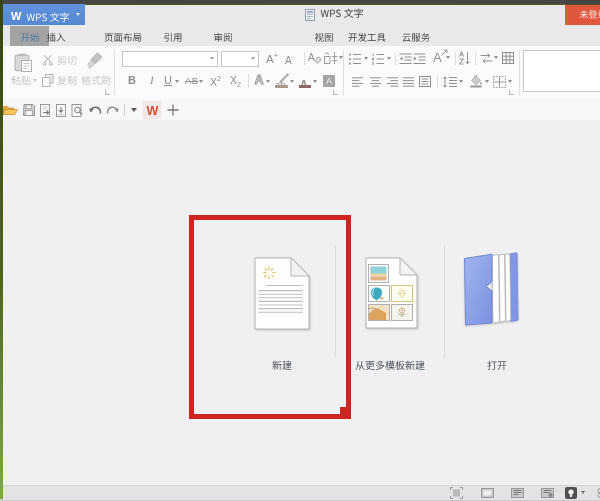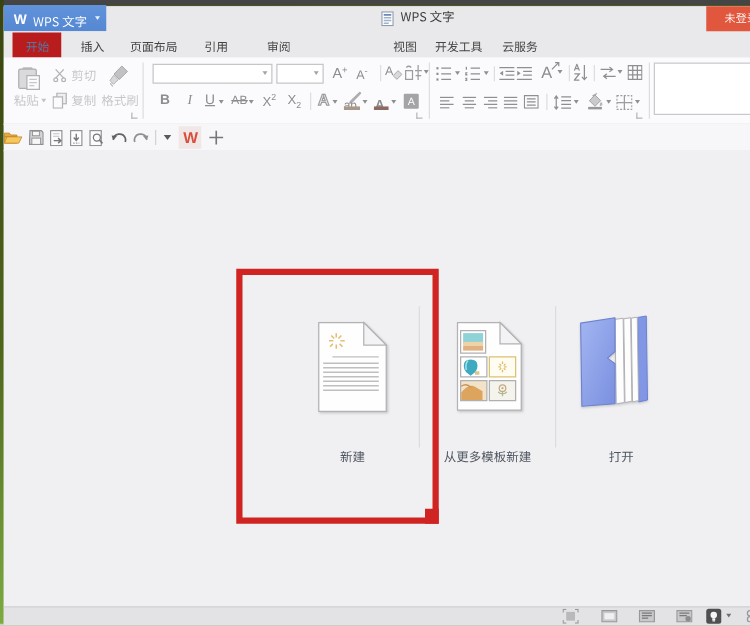--- a/index.html
+++ b/index.html
@@ -59,29 +59,29 @@
   <div class="abs" style="left:565px;top:5px;width:46px;height:20.5px;background:#e0573e;">
     <span class="g glab" style="left:27.5px;top:10.4px;color:#fff;">
         <svg width="27" height="10.6" viewBox="0 0 27 10.6">
           <path d="M4.1 0.5V2H1.2V2.7H4.1V4.2H0.6V4.9H3.7C2.9 6.1 1.6 7.2 0.3 7.7C0.5 7.9 0.7 8.1 0.8 8.3C2 7.7 3.3 6.6 4.1 5.4V8.8H4.8V5.4C5.7 6.6 7 7.7 8.2 8.3C8.3 8.1 8.5 7.9 8.7 7.7C7.4 7.2 6.1 6.1 5.2 4.9H8.5V4.2H4.8V2.7H7.9V2H4.8V0.5Z M11.5 4.9H15.3V6.1H11.5ZM10.9 4.4V6.6H16V4.4ZM16.9 1.7C16.6 2 16.1 2.4 15.7 2.8C15.4 2.6 15.2 2.3 15 2.1C15.5 1.8 16 1.4 16.4 1L15.9 0.6C15.6 0.9 15.1 1.4 14.7 1.7C14.5 1.3 14.3 0.9 14.1 0.6L13.5 0.8C13.9 1.6 14.4 2.4 15 3.1H12C12.5 2.5 13 1.8 13.3 1.1L12.8 0.9L12.7 0.9H9.9V1.4H12.4C12.2 1.9 11.8 2.3 11.5 2.7C11.2 2.4 10.7 2.1 10.3 1.8L9.9 2.2C10.3 2.4 10.8 2.8 11.1 3.1C10.5 3.6 9.9 4 9.2 4.3C9.4 4.4 9.6 4.7 9.6 4.8C10.4 4.4 11.2 3.9 11.9 3.2V3.6H15.1V3.2C15.8 3.8 16.5 4.4 17.3 4.7C17.4 4.6 17.6 4.3 17.8 4.2C17.1 3.9 16.6 3.6 16 3.1C16.5 2.8 17 2.4 17.4 2ZM14.9 6.7C14.7 7.1 14.4 7.6 14.2 8H12.1L12.7 7.8C12.6 7.5 12.4 7 12.1 6.7L11.5 6.9C11.7 7.2 11.9 7.7 12 8H9.5V8.6H17.5V8H14.9C15.1 7.7 15.3 7.3 15.5 6.9Z M19.2 5.2C19.8 5.6 20.5 6.1 20.8 6.4L21.3 6C21 5.6 20.2 5.1 19.7 4.8ZM19.2 1V1.7H24.7L24.6 2.5H19.5V3.1H24.6L24.5 3.9H18.6V4.5H22.1V6.2C20.8 6.7 19.5 7.3 18.6 7.6L19 8.2C19.9 7.8 21 7.3 22.1 6.8V8.1C22.1 8.2 22.1 8.2 22 8.3C21.8 8.3 21.3 8.3 20.8 8.2C20.9 8.4 21 8.7 21 8.8C21.7 8.8 22.2 8.8 22.5 8.7C22.7 8.6 22.8 8.5 22.8 8.1V6C23.6 7.1 24.7 8 26.1 8.5C26.2 8.3 26.4 8 26.6 7.9C25.6 7.6 24.8 7.1 24.1 6.5C24.7 6.2 25.3 5.7 25.9 5.2L25.3 4.8C24.9 5.2 24.2 5.7 23.7 6.1C23.3 5.7 23 5.3 22.8 4.8V4.5H26.5V3.9H25.2C25.3 3 25.4 1.9 25.4 1L24.9 1L24.8 1Z" fill="currentColor"></path>
         </svg>
         <i class="sr">未登录</i>
       </span>
   </div>
 
   <div class="abs" style="left:3px;top:25px;width:597px;height:21px;background:#e9e8ea;"></div>
-  <div class="abs" style="left:10px;top:26px;width:39px;height:20px;background:#b91c1c;">
+  <div class="abs" style="left:10px;top:26px;width:39px;height:20px;background:#a3a3a3;">
     <span class="g glab" style="left:19.5px;top:11.5px;color:#4e7ba6;">
         <svg width="19" height="11.2" viewBox="0 0 19 11.2">
           <path d="M6.2 1.9V4.6H3.5V4.2V1.9ZM0.5 4.6V5.3H2.7C2.6 6.6 2.1 7.8 0.5 8.8C0.7 8.9 1 9.2 1.1 9.3C2.8 8.2 3.3 6.8 3.5 5.3H6.2V9.3H6.9V5.3H9V4.6H6.9V1.9H8.7V1.2H0.8V1.9H2.8V4.2L2.8 4.6Z M13.9 5.4V9.3H14.5V8.9H17.4V9.3H18.1V5.4ZM14.5 8.3V6.1H17.4V8.3ZM13.6 4.7C13.9 4.6 14.3 4.5 17.8 4.3C17.9 4.5 18 4.7 18.1 4.9L18.7 4.6C18.4 3.9 17.7 2.8 17.1 1.9L16.5 2.2C16.9 2.6 17.2 3.1 17.5 3.6L14.4 3.8C15.1 3 15.7 1.9 16.2 0.8L15.5 0.6C15 1.8 14.2 3 13.9 3.4C13.7 3.7 13.5 4 13.3 4C13.4 4.2 13.5 4.5 13.6 4.7ZM11.4 3.2H12.5C12.4 4.4 12.2 5.4 11.8 6.3C11.5 6 11.2 5.7 10.9 5.5C11 4.8 11.2 4 11.4 3.2ZM10.1 5.8C10.6 6.1 11.1 6.5 11.6 6.9C11.1 7.8 10.6 8.4 9.9 8.7C10 8.9 10.2 9.1 10.3 9.3C11 8.8 11.6 8.2 12.1 7.4C12.4 7.7 12.7 8.1 13 8.4L13.4 7.8C13.2 7.5 12.8 7.1 12.4 6.7C12.8 5.7 13.1 4.3 13.2 2.6L12.8 2.5L12.7 2.5H11.6C11.7 1.9 11.8 1.2 11.9 0.7L11.2 0.6C11.1 1.2 11 1.9 10.9 2.5H9.9V3.2H10.8C10.6 4.2 10.3 5.1 10.1 5.8Z" fill="currentColor"></path>
         </svg>
         <i class="sr">开始</i>
       </span>
   </div>
-  <span class="g glab" style="left:74px;top:37.5px;color:#454545;">
+  <span class="g glab" style="left:56px;top:37.5px;color:#454545;">
       <svg width="19" height="11.2" viewBox="0 0 19 11.2">
         <path d="M7 6.2V6.8H8V8.2H6.6V3.5H9V2.8H6.6V1.6C7.3 1.5 8 1.4 8.5 1.2L8.2 0.6C7.2 1 5.3 1.2 3.8 1.2C3.9 1.4 4 1.7 4 1.8C4.6 1.8 5.3 1.7 5.9 1.7V2.8H3.5V3.5H5.9V8.2H4.4V6.9H5.5V6.3H4.4V5.1C4.8 5 5.2 4.8 5.5 4.7L5.2 4.1C4.8 4.3 4.2 4.5 3.8 4.7V9.3H4.4V8.8H8V9.3H8.7V4.4H6.9V5.1H8V6.2ZM1.5 0.6V2.5H0.5V3.2H1.5V5.3L0.4 5.6L0.5 6.3L1.5 6V8.5C1.5 8.6 1.5 8.6 1.4 8.6C1.3 8.6 1 8.6 0.7 8.6C0.8 8.8 0.9 9.1 0.9 9.3C1.4 9.3 1.7 9.3 1.9 9.1C2.1 9 2.2 8.8 2.2 8.5V5.8L3.2 5.5L3.2 4.8L2.2 5.1V3.2H3.1V2.5H2.2V0.6Z M12.3 1.4C12.9 1.8 13.4 2.3 13.8 2.9C13.2 5.6 12 7.6 9.9 8.7C10.1 8.8 10.4 9.1 10.5 9.2C12.5 8.1 13.7 6.4 14.4 3.9C15.5 5.8 16.1 8 18.3 9.2C18.3 9 18.5 8.6 18.7 8.4C15.5 6.5 15.8 2.9 12.7 0.8Z" fill="currentColor"></path>
       </svg>
       <i class="sr">插入</i>
     </span>
   <span class="g glab" style="left:122.5px;top:37.5px;color:#454545;">
       <svg width="38" height="11.2" viewBox="0 0 38 11.2">
         <path d="M4.4 4.2V5.9C4.4 6.9 4 8 0.5 8.7C0.6 8.9 0.8 9.2 0.9 9.3C4.6 8.5 5.1 7.2 5.1 5.9V4.2ZM5.2 7.5C6.3 8 7.7 8.8 8.4 9.3L8.9 8.8C8.1 8.2 6.7 7.5 5.6 7ZM1.6 2.9V7.3H2.4V3.6H7.2V7.3H8V2.9H4.5C4.7 2.6 4.9 2.2 5.1 1.8H8.9V1.1H0.7V1.8H4.3C4.2 2.1 4 2.6 3.8 2.9Z M13.2 5.4H15.2V6.5H13.2ZM13.2 4.8V3.7H15.2V4.8ZM13.2 7H15.2V8.1H13.2ZM10.1 1.2V1.9H13.7C13.7 2.3 13.5 2.7 13.5 3.1H10.5V9.3H11.2V8.8H17.3V9.3H18V3.1H14.2L14.6 1.9H18.5V1.2ZM11.2 8.1V3.7H12.5V8.1ZM17.3 8.1H15.9V3.7H17.3Z M22.8 0.6C22.7 1 22.5 1.5 22.3 2H19.6V2.7H22C21.3 4 20.5 5.1 19.3 5.9C19.4 6.1 19.6 6.4 19.7 6.5C20.2 6.2 20.7 5.8 21.1 5.3V8.4H21.8V5.1H23.8V9.3H24.6V5.1H26.7V7.5C26.7 7.6 26.7 7.7 26.5 7.7C26.3 7.7 25.8 7.7 25.2 7.7C25.3 7.9 25.4 8.1 25.4 8.3C26.2 8.3 26.7 8.3 27 8.2C27.3 8.1 27.4 7.9 27.4 7.5V4.5H26.7H24.6V3.2H23.8V4.5H21.8C22.1 3.9 22.5 3.3 22.8 2.7H27.9V2H23.1C23.2 1.6 23.4 1.2 23.5 0.7Z M30 1.1V3.3C30 4.9 29.8 7.1 28.8 8.6C28.9 8.7 29.2 8.9 29.3 9.1C30.1 7.9 30.5 6.4 30.6 5H36.4C36.3 7.4 36.2 8.3 36 8.5C35.9 8.6 35.8 8.7 35.7 8.7C35.5 8.7 35 8.6 34.5 8.6C34.6 8.8 34.7 9.1 34.7 9.3C35.2 9.3 35.7 9.3 36 9.3C36.3 9.3 36.5 9.2 36.6 9C36.9 8.6 37 7.6 37.2 4.7C37.2 4.6 37.2 4.3 37.2 4.3H30.6L30.7 3.5H36.5V1.1ZM30.7 1.7H35.8V2.9H30.7ZM31.4 5.7V8.7H32.1V8.2H35.1V5.7ZM32.1 6.3H34.4V7.6H32.1Z" fill="currentColor"></path>
       </svg>
       <i class="sr">页面布局</i>

